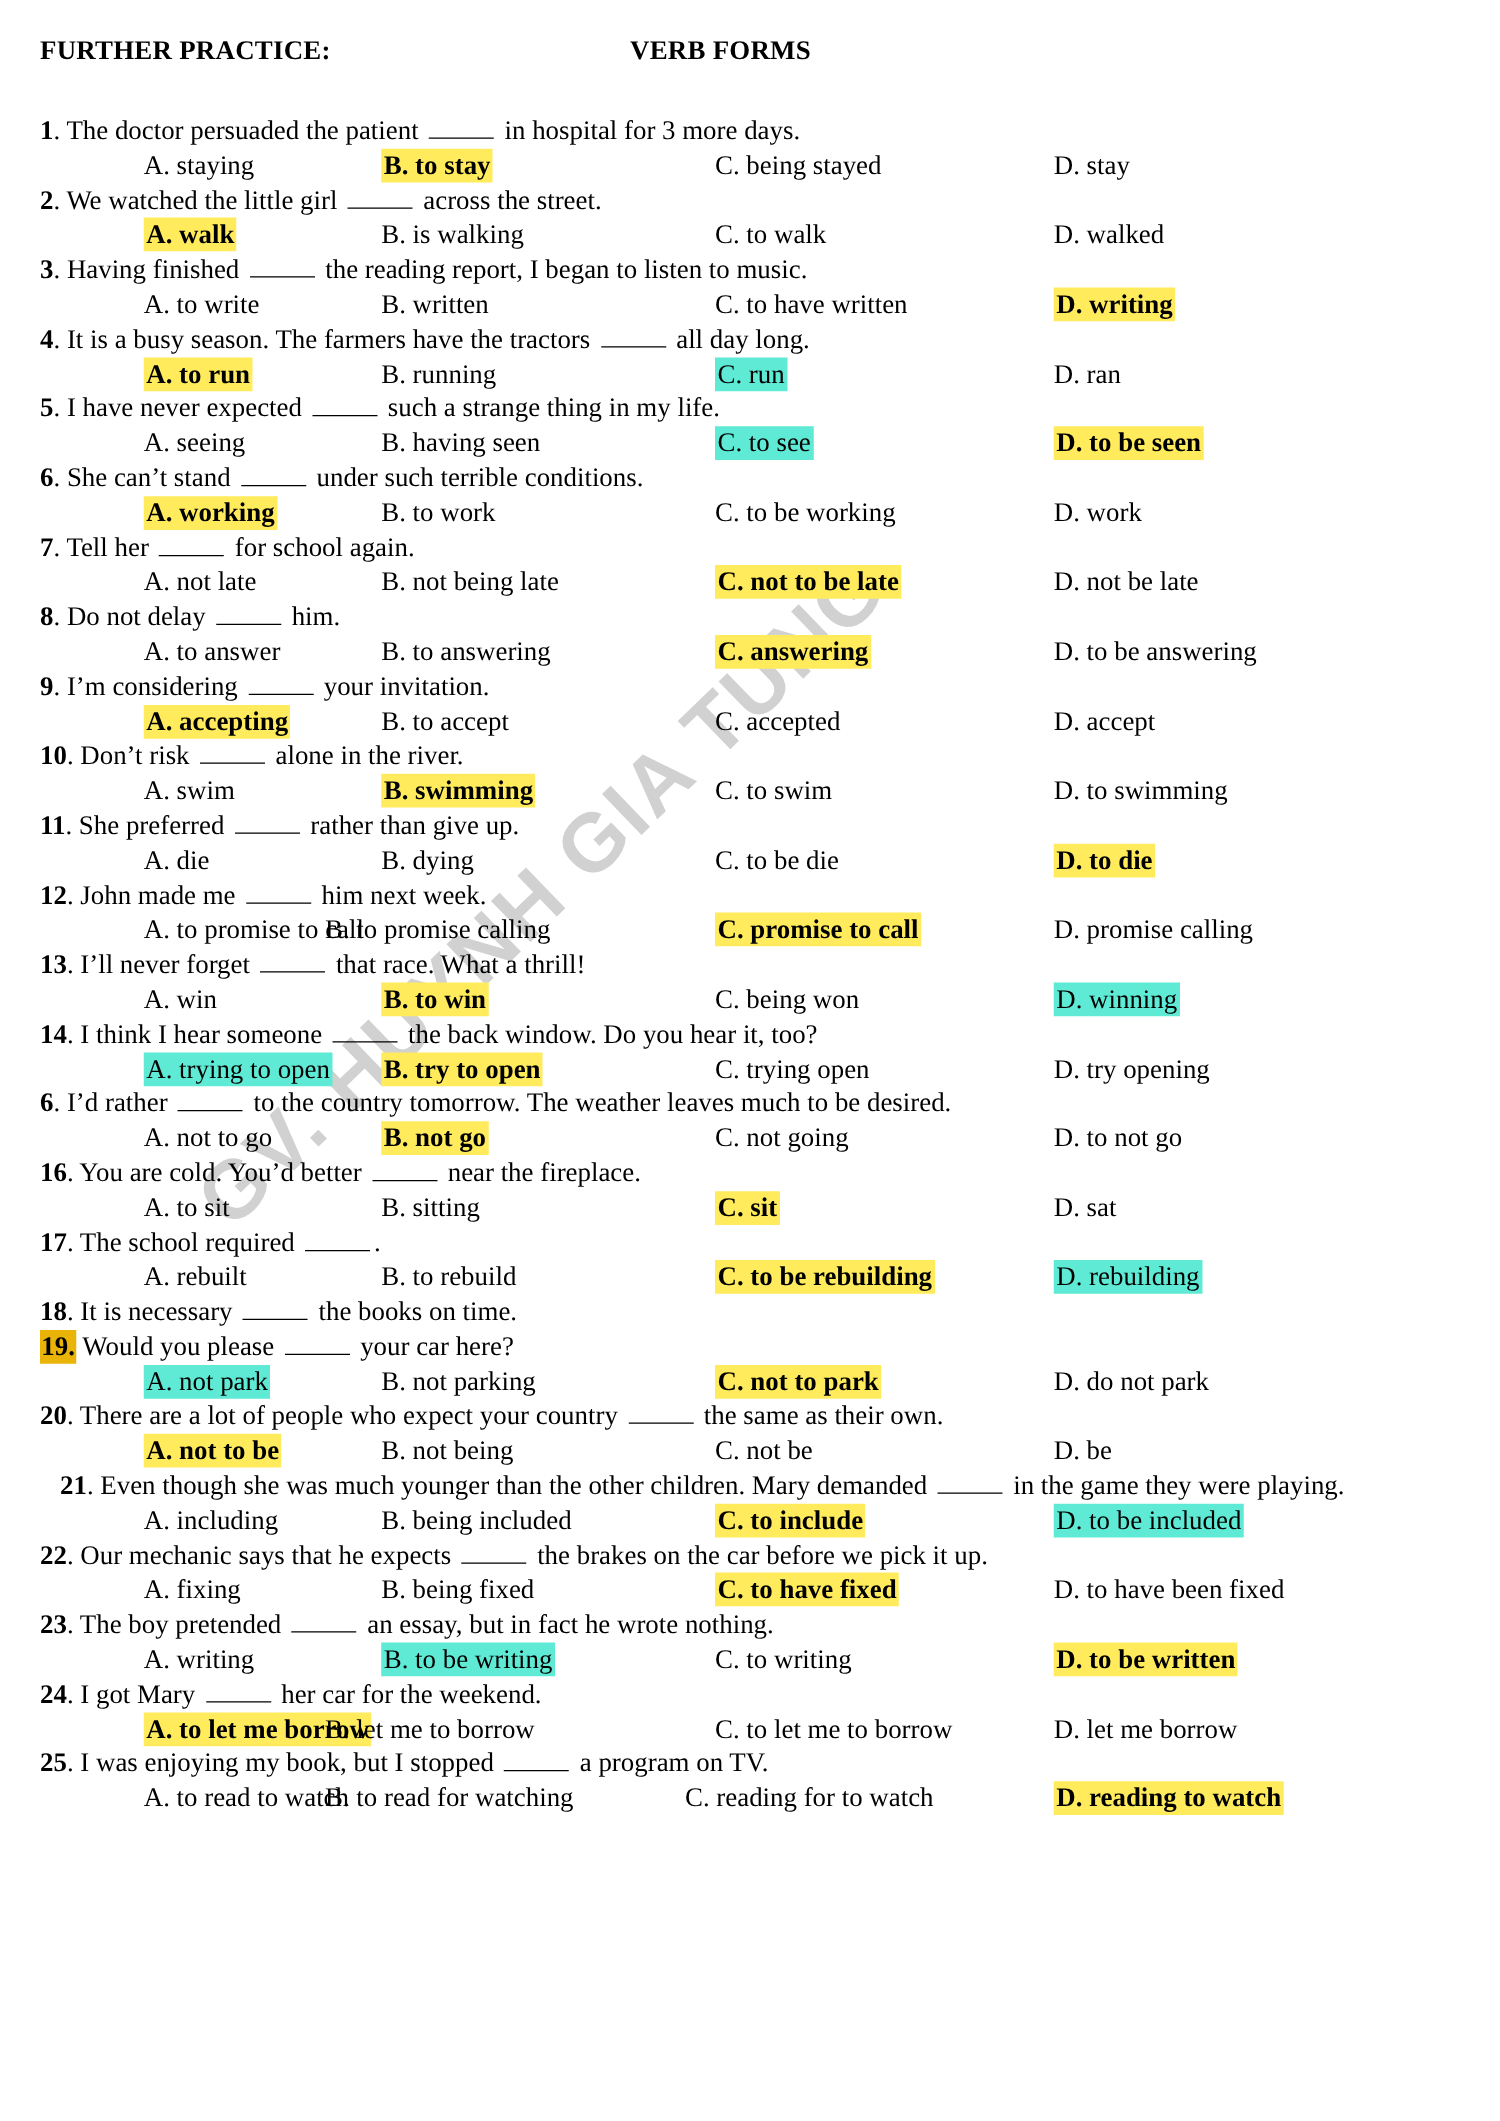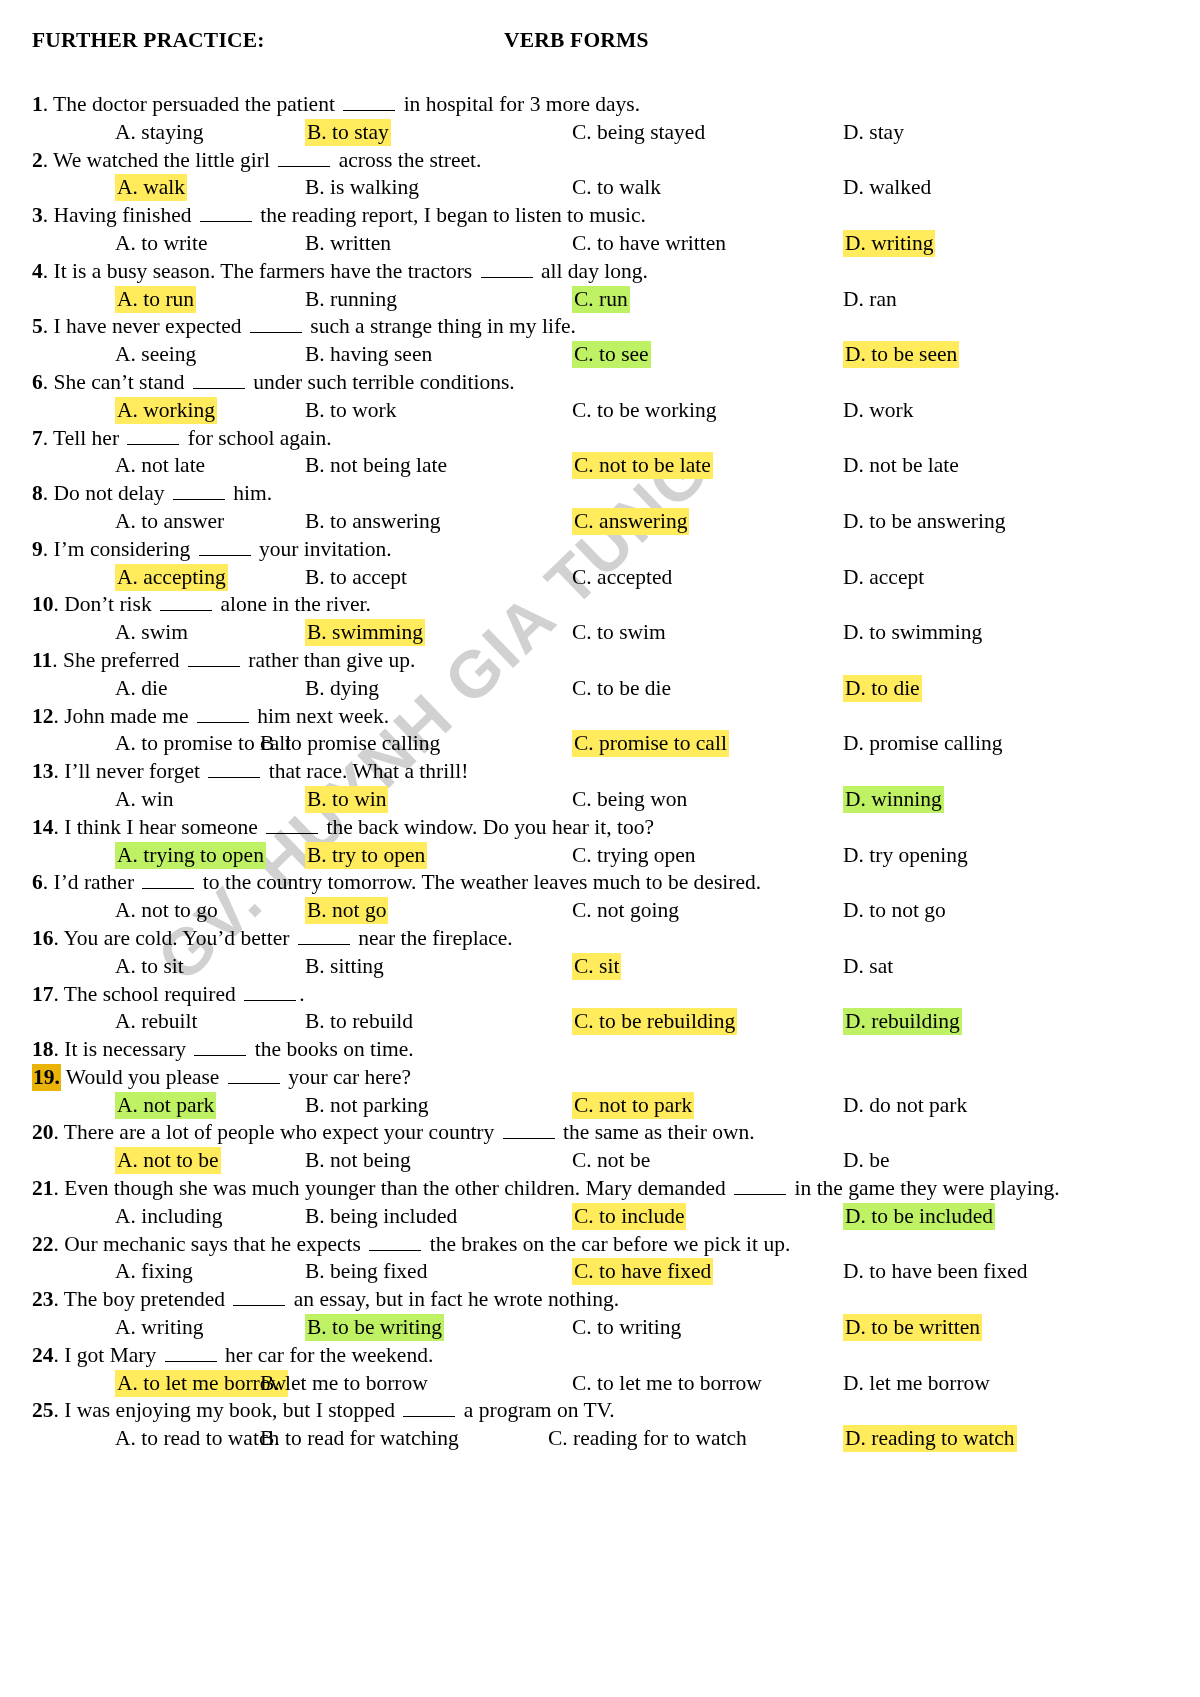--- a/index.html
+++ b/index.html
@@ -63,21 +63,21 @@
   .doc-header .head-right { }
 
   
   .q-block { margin: 0; }
 
   .q-stem {
     font-size: 21.5px;
     line-height: 27.8px;
     white-space: nowrap;
   }
-  .q-stem.wrap { white-space: normal; }
+  .q-stem.wrap { white-space: normal; margin-left: 16px; }
   .q-num { font-weight: bold; }
   .blank {
     display: inline-block;
     border-bottom: 1.6px solid #000;
     width: 52px;
     height: 0.78em;
     margin: 0 3px;
     vertical-align: baseline;
   }
 
@@ -101,24 +101,25 @@
 
   
   .opt.tight-b { left: 228px; }
   .opt.tight-c { left: 516px; }
 
   
   .hl-y {
     background-color: #ffeb5c;
     padding: 1px 2px 2px 2px;
     box-decoration-break: clone;
+    font-weight: bold;
     -webkit-box-decoration-break: clone;
   }
   .hl-r {
-    background-color: #bef264;
+    background-color: #5eead4;
     padding: 1px 2px 2px 2px;
     box-decoration-break: clone;
     -webkit-box-decoration-break: clone;
   }
   .hl-c {
     background-color: #eab308;
     padding: 1px 1px 2px 1px;
   }
 </style>
 </head>

